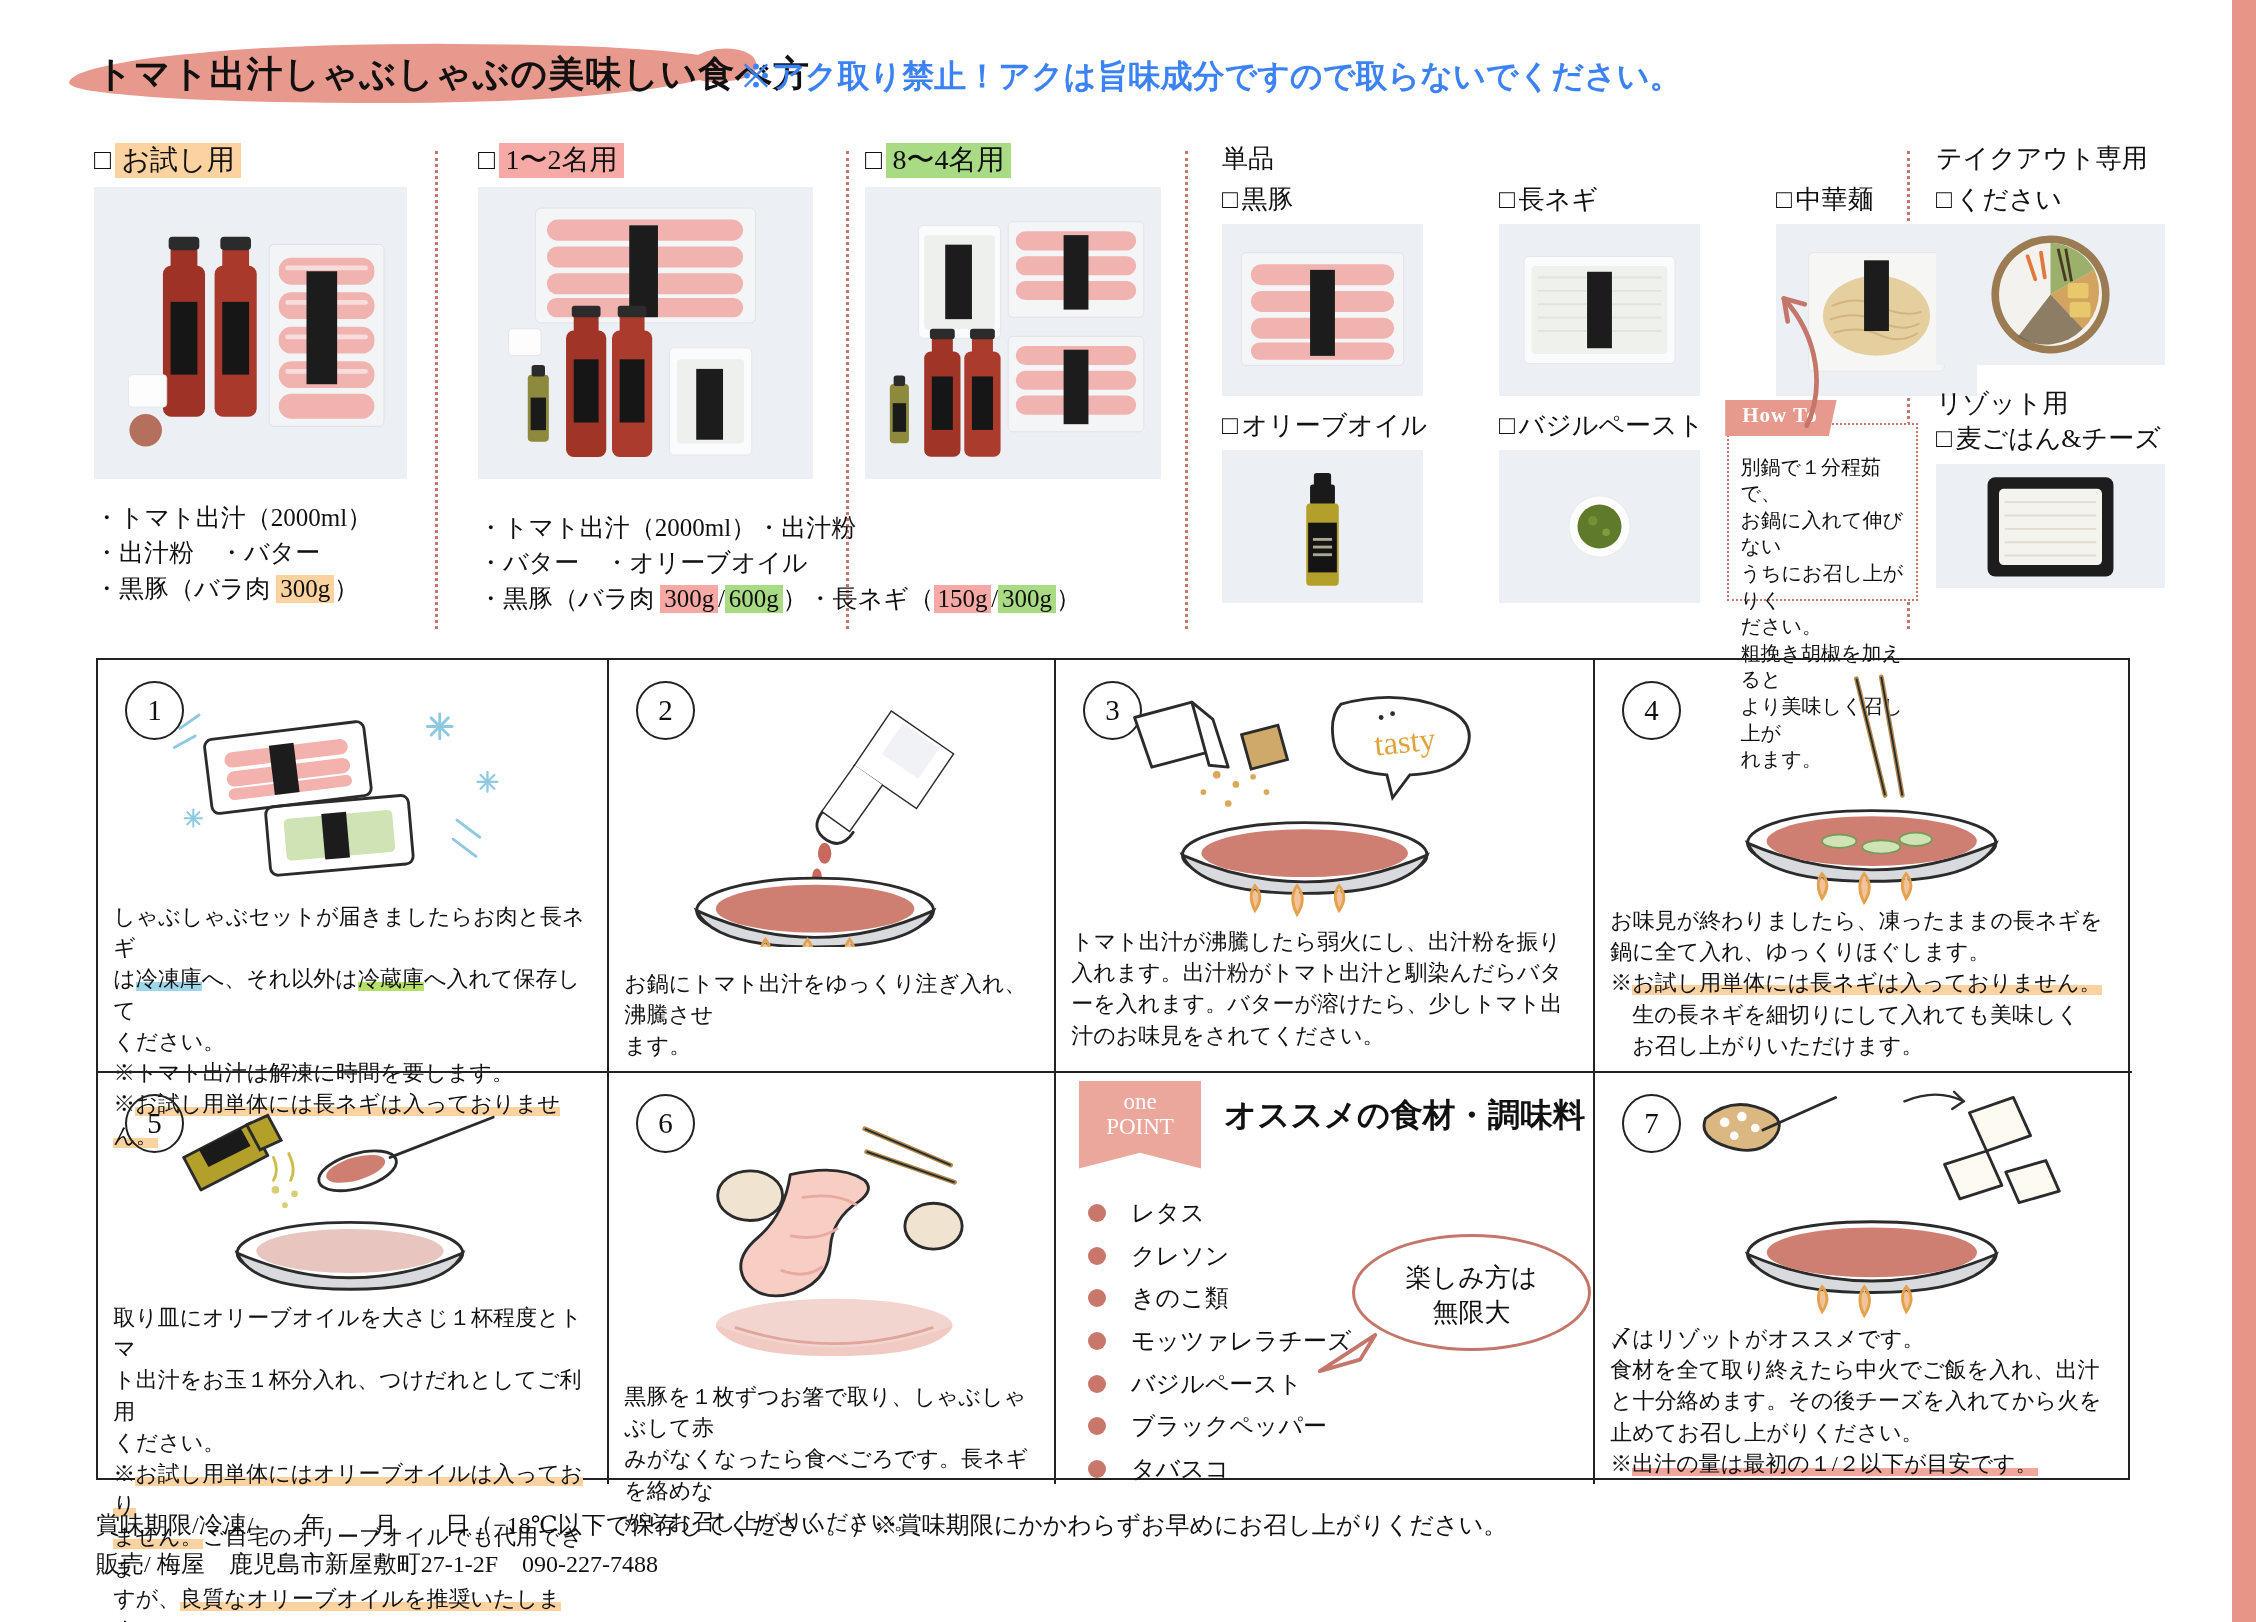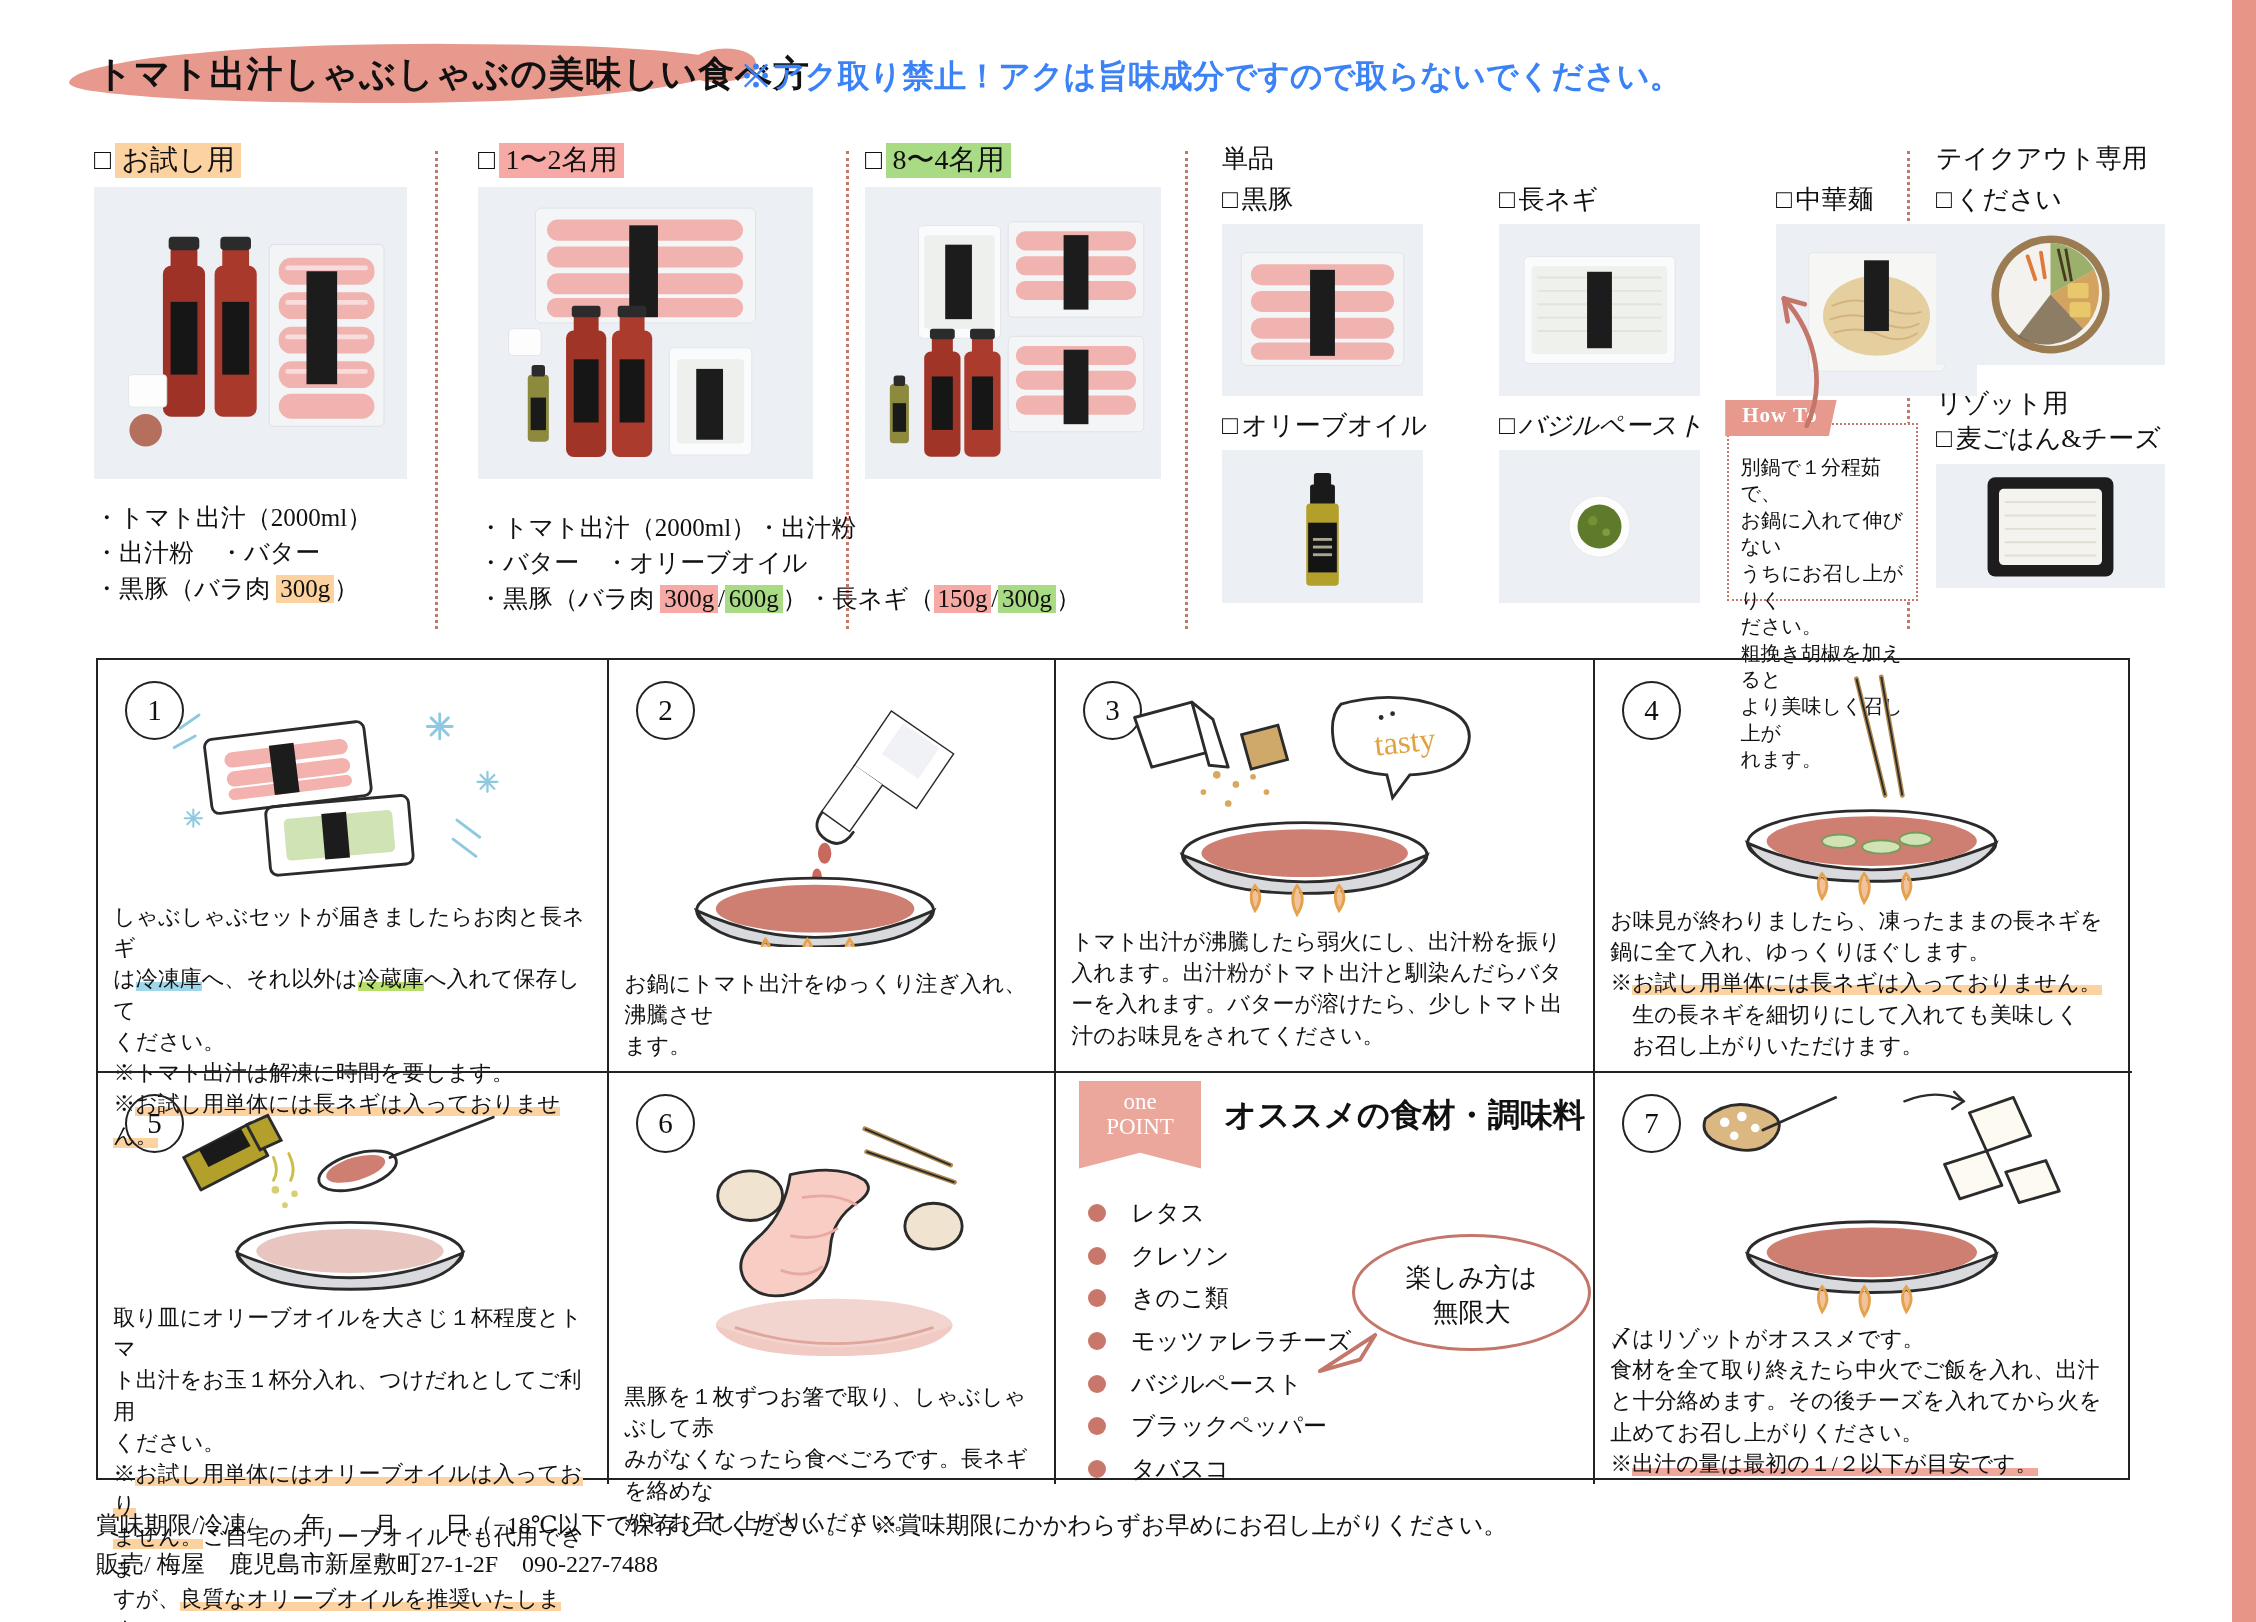--- a/index.html
+++ b/index.html
@@ -341,21 +341,21 @@
               <rect x="88" y="56" width="34" height="86" rx="4" fill="#b3a02b"></rect>
               <rect x="90" y="76" width="30" height="52" fill="#141414"></rect>
               <g fill="#e9e4c8" opacity="0.7">
                 <rect x="95" y="92" width="20" height="3"></rect>
                 <rect x="95" y="100" width="20" height="3"></rect>
                 <rect x="95" y="108" width="20" height="3"></rect>
               </g>
             </svg>
           </div>
         </div>
-        <div style="position:absolute; left:277px; top:226px;font-style:italic;">
+        <div style="position:absolute; left:277px; top:226px;">
           <div class="set-label" style="font-size:26px;">
             <span class="chk">□</span><span>バジルペースト</span>
           </div>
           <div class="photo" style="width:201px; height:153px;">
             <svg width="201" height="153" viewBox="0 0 210 160">
               <rect width="210" height="160" fill="#eceff3"></rect>
               <circle cx="105" cy="80" r="32" fill="#fdfdfd" stroke="#e6e8ec"></circle>
               <circle cx="105" cy="80" r="23" fill="#5f7a2a"></circle>
               <circle cx="98" cy="74" r="5" fill="#7b9638" opacity="0.8"></circle>
               <circle cx="112" cy="86" r="4" fill="#89a544" opacity="0.8"></circle>

